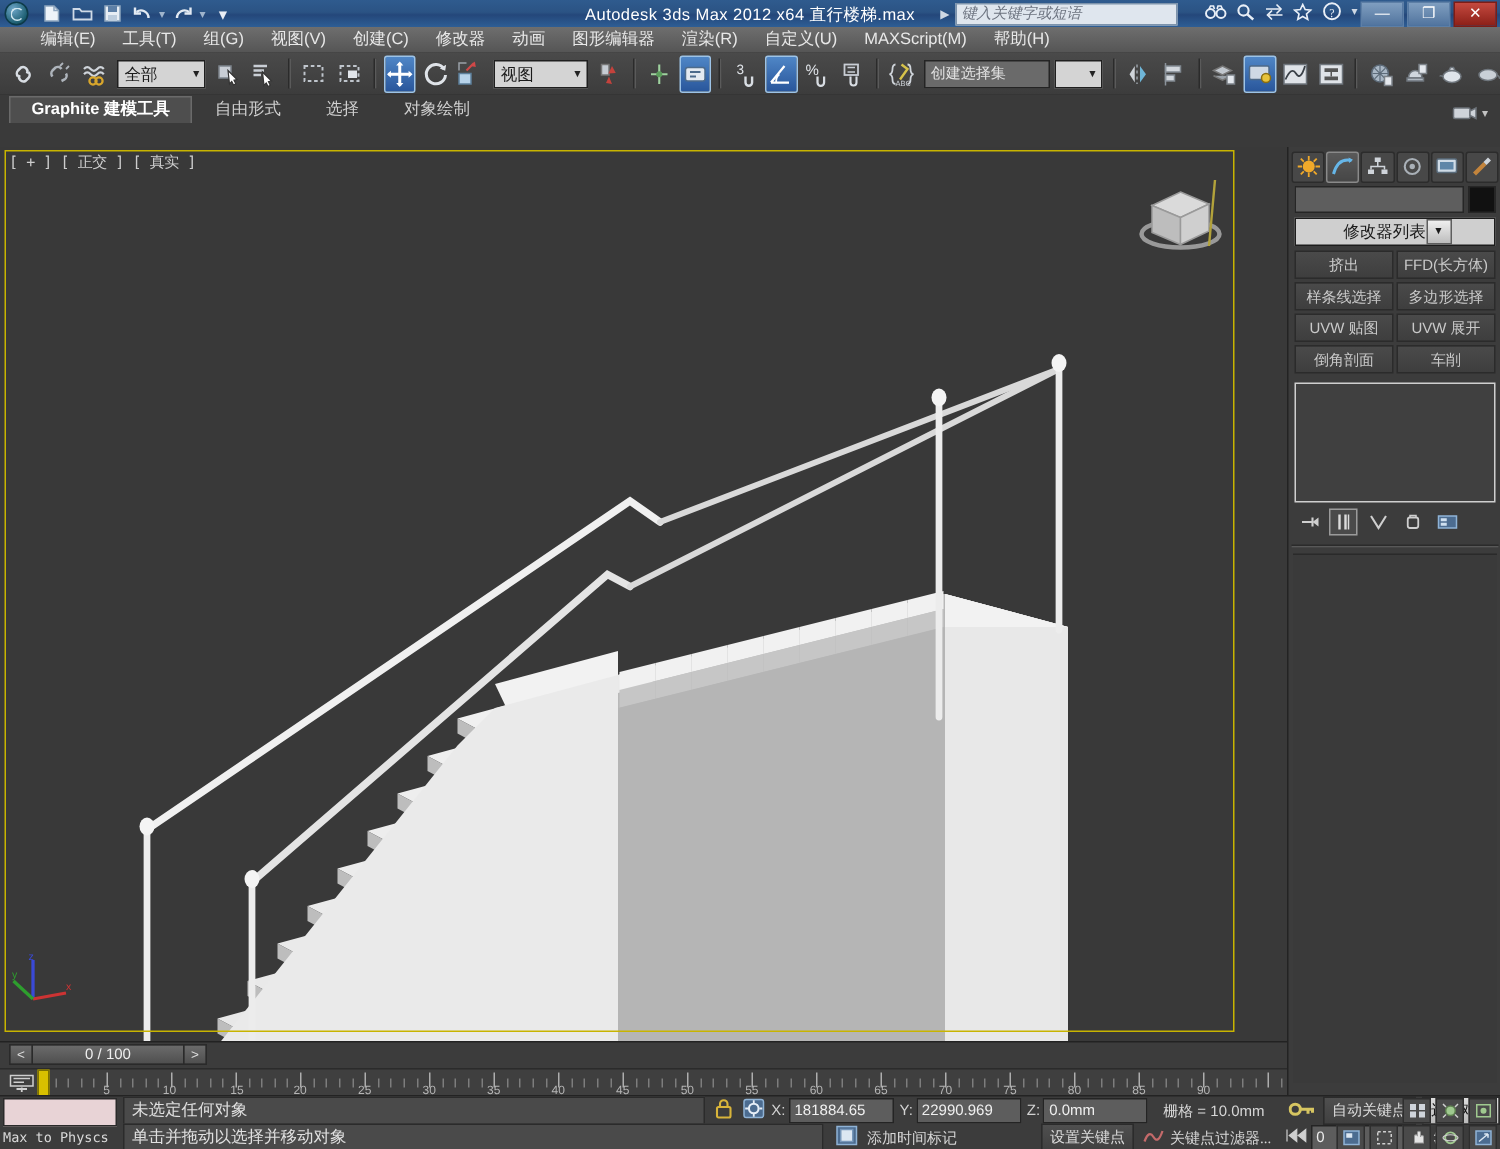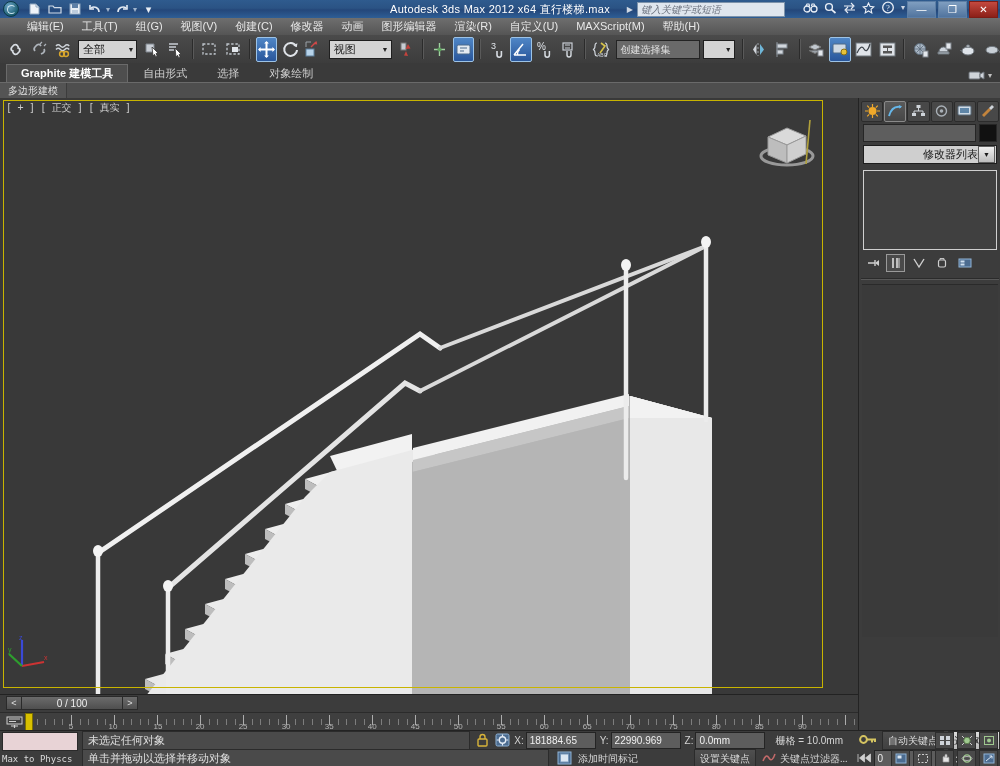--- a/index.html
+++ b/index.html
@@ -103,21 +103,21 @@
   .cmdpanel{position:absolute;left:858px;top:98px;width:142px;height:632px;background:#3c3c3c;
     border-left:1px solid #232323;}
   .cptabs{display:flex;height:22px;align-items:center;padding:2px 2px 0 2px;gap:1px;}
   .cptab{width:21px;height:19px;display:flex;align-items:center;justify-content:center;
     background:#484848;border:1px solid #2c2c2c;border-radius:2px;}
   .cptab.active{background:linear-gradient(to bottom,#5a5a5a,#464646);border-color:#8a8a8a;}
   .cpname{display:flex;padding:2px 4px 3px 4px;gap:3px;align-items:center;}
   .cpname .nf{flex:1;height:16px;background:#5e5e5e;border:1px solid #262626;}
   .cpname .sw{width:16px;height:16px;background:#111;border:1px solid #262626;}
   .cpcombo{margin:0 4px 3px 4px;height:17px;background:#cfcfcf;border:1px solid #1d1d1d;
-    display:flex;align-items:center;justify-content:flex-end;color:#1a1a1a;font-size:11px;padding-left:4px;}
+    display:flex;align-items:center;justify-content:center;color:#1a1a1a;font-size:11px;padding-left:4px;}
   .cpcombo .arw{width:15px;height:15px;background:linear-gradient(to bottom,#f0f0f0,#bdbdbd);
     border:1px solid #5e5e5e;display:flex;align-items:center;justify-content:center;font-size:7px;margin-right:1px;}
   .mbtns{margin:2px 4px 0 4px;display:grid;grid-template-columns:1fr 1fr;gap:2px;}
   .mbtn{height:17px;background:linear-gradient(to bottom,#4a4a4a,#3e3e3e);border:1px solid #2b2b2b;
     color:#c9c9c9;font-size:10px;display:flex;align-items:center;justify-content:center;}
   .mstack{margin:6px 4px 0 4px;height:78px;background:#404040;border:1px solid #cfcfcf;}
   .mtools{margin:4px 4px 0 4px;height:18px;display:flex;align-items:center;gap:4px;color:#d0d0d0;font-size:11px;}
   .mtools .mt{width:17px;height:16px;display:flex;align-items:center;justify-content:center;border:1px solid transparent;}
   .mtools .mt.box{border-color:#9a9a9a;background:#4a4a4a;}
   .cpdivider{margin:6px 2px 0 2px;height:1px;background:#2b2b2b;border-bottom:1px solid #585858;}
@@ -482,23 +482,20 @@
       <div class="rtab">对象绘制</div>
       <div class="rcam" style="margin-left:auto;">
         <span>
           <svg class="ic" width="17" height="13" viewBox="0 0 17 13">
               <rect x="1" y="3" width="11" height="7" rx="1" fill="#cfd4da" stroke="#6d737a"></rect>
               <path d="M12 5l4-2v7l-4-2z" fill="#cfd4da" stroke="#6d737a"></path>
             </svg>
         </span>
         <span style="font-size:8px;color:#c2c2c2;">▾</span>
       </div>
-    </div>
-    <div class="rpanel">
-      <div class="plabel">多边形建模</div>
     </div>
   </div>
 
   <div class="viewport">
     <svg class="scene" viewBox="0 0 858 596">
       <rect x="0" y="0" width="858" height="596" fill="#393939"></rect>
 
       <polygon points="630,298 712,320 712,652 630,652" fill="#e9e9e9"></polygon>
 
       <polygon points="412,352 630,298 630,652 412,674" fill="#b8b8b8"></polygon>
@@ -820,20 +817,30 @@
     <div class="cpname">
       <div class="nf"></div>
       <div class="sw"></div>
     </div>
 
     <div class="cpcombo">
       <span>修改器列表</span>
       <span class="arw">▼</span>
     </div>
 
+    <div class="mbtns">
+      <div class="mbtn">挤出</div>
+      <div class="mbtn">FFD(长方体)</div>
+      <div class="mbtn">样条线选择</div>
+      <div class="mbtn">多边形选择</div>
+      <div class="mbtn">UVW 贴图</div>
+      <div class="mbtn">UVW 展开</div>
+      <div class="mbtn">倒角剖面</div>
+      <div class="mbtn">车削</div>
+    </div>
 
     <div class="mstack"></div>
 
     <div class="mtools">
       <div class="mt">
         <svg width="14" height="12" viewBox="0 0 14 12">
             <path d="M2 6h7M9 3v6" stroke="#cfcfcf" stroke-width="1.4"></path>
             <path d="M9 6l4-3v6z" fill="#cfcfcf"></path>
           </svg>
       </div>

